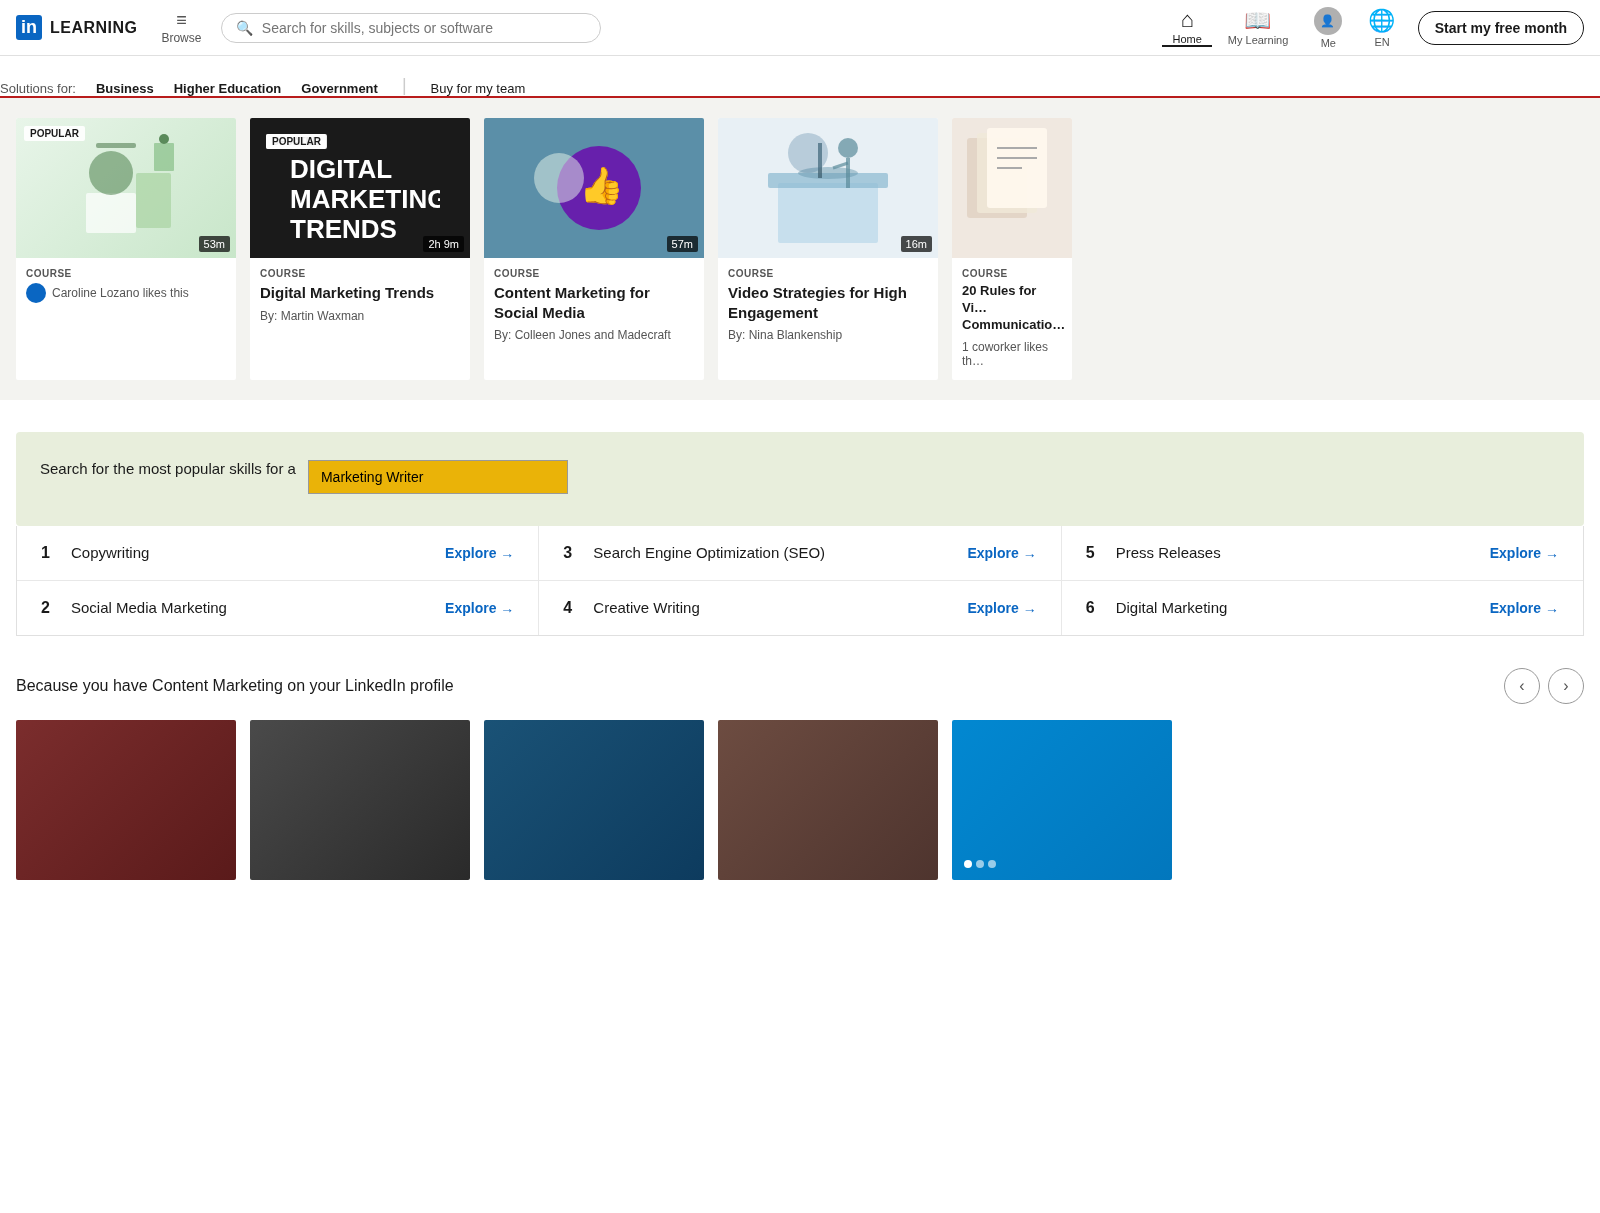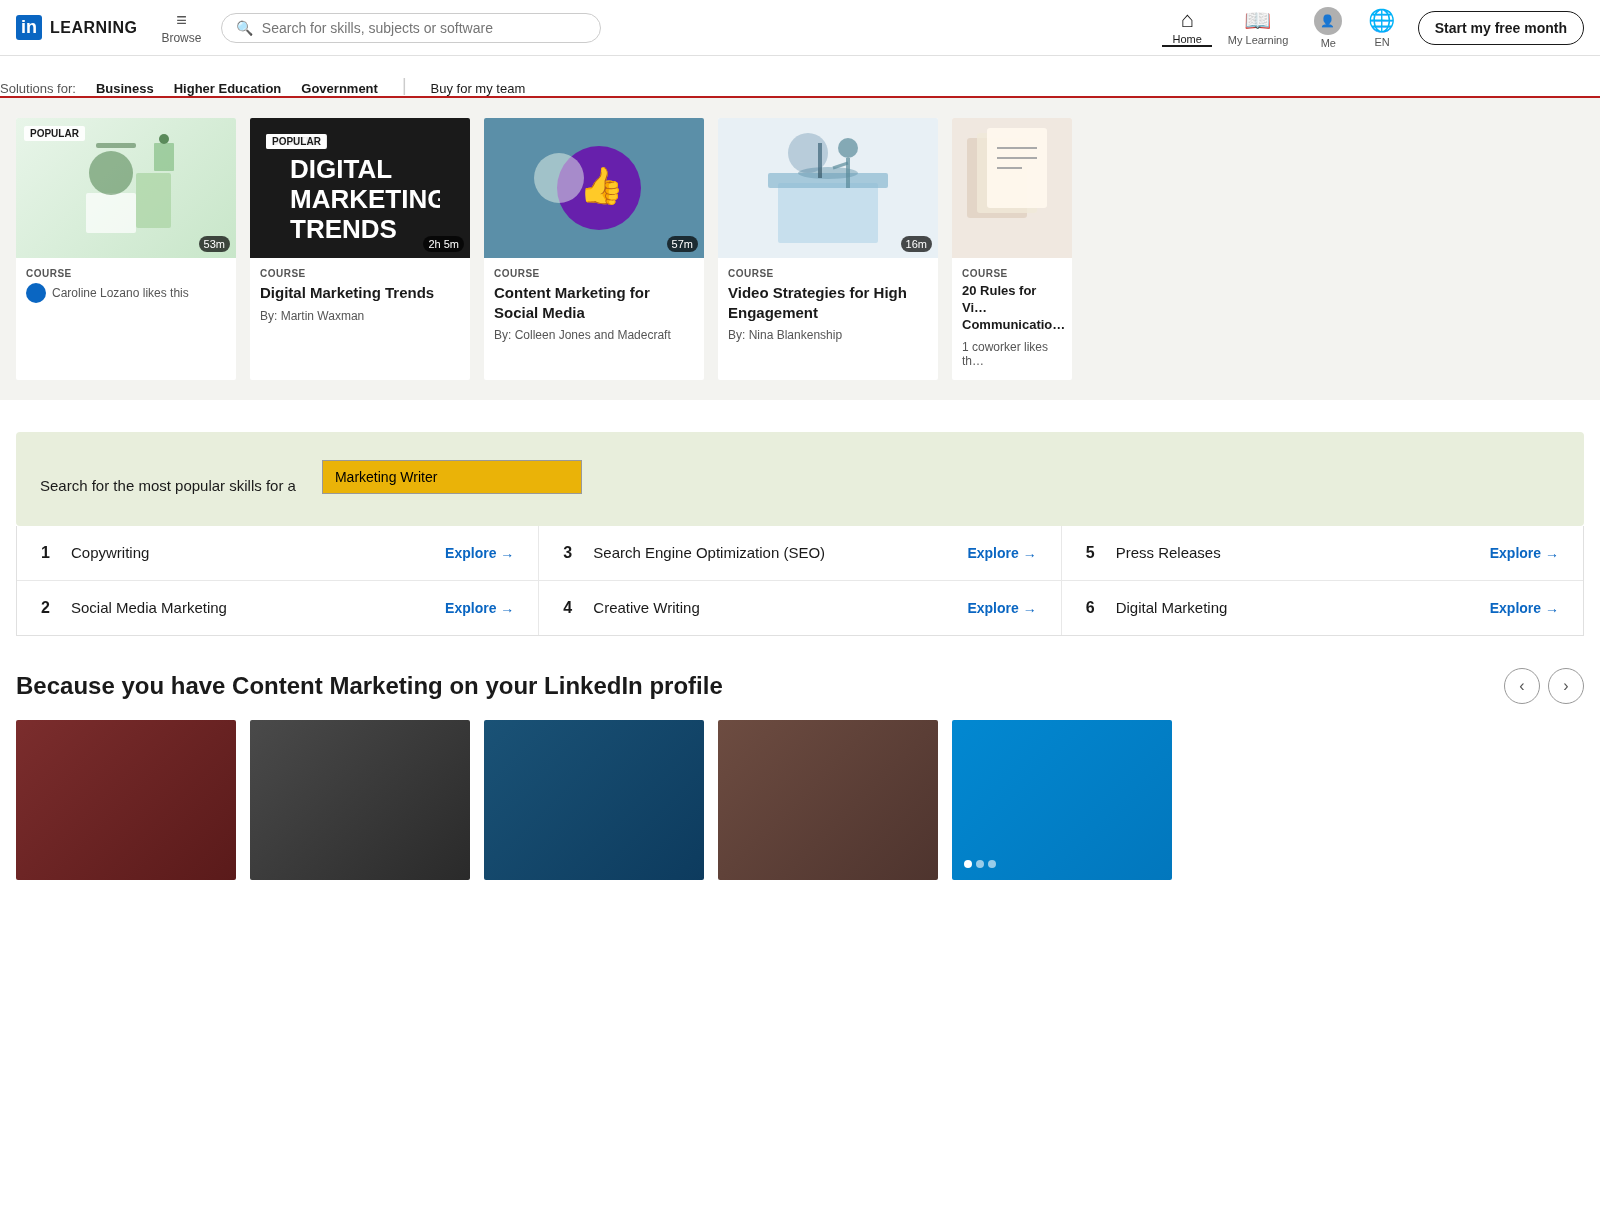--- a/index.html
+++ b/index.html
@@ -36,21 +36,21 @@
     .nav-sub-divider { color: #ccc; font-size: 18px; margin: 0 4px; }
     .nav-sub-buy { font-size: 13px; color: #1a1a1a; cursor: pointer; font-weight: 400; }
 
     
     .courses-section { background: #f3f3f0; padding: 20px 16px; }
     .courses-grid { display: flex; gap: 14px; overflow: hidden; }
     .course-card { flex: 0 0 220px; background: #fff; border-radius: 2px; overflow: hidden; cursor: pointer; }
     .course-thumb { position: relative; width: 100%; height: 140px; background: #ccc; overflow: hidden; }
     .badge { position: absolute; top: 8px; left: 8px; background: rgba(255,255,255,0.9); font-size: 10px; font-weight: 700; padding: 2px 6px; border-radius: 2px; text-transform: uppercase; }
     .badge-updated { background: rgba(255,255,255,0.9); margin-right: 4px; }
-    .duration-badge { position: absolute; bottom: 6px; right: 6px; background: rgba(0,0,0,0.7); color: #fff; font-size: 11px; padding: 2px 5px; border-radius: 8px; }
+    .duration-badge { position: absolute; bottom: 6px; right: 6px; background: rgba(0,0,0,0.7); color: #fff; font-size: 11px; padding: 2px 5px; border-radius: 2px; }
     .course-info { padding: 10px 10px 12px; }
     .course-type { font-size: 10px; font-weight: 600; color: #555; text-transform: uppercase; letter-spacing: 0.05em; margin-bottom: 4px; }
     .course-title { font-size: 15px; font-weight: 700; line-height: 1.3; margin-bottom: 6px; color: #1a1a1a; }
     .course-by { font-size: 12px; color: #555; margin-bottom: 4px; }
     .course-liked { display: flex; align-items: center; gap: 6px; font-size: 12px; color: #555; }
     .liker-avatar { width: 20px; height: 20px; border-radius: 50%; background: #0a66c2; }
 
     
     .thumb-1 { background: linear-gradient(135deg, #e8f5e9 0%, #c8e6c9 100%); }
     .thumb-2 { background: #1a1a1a; }
@@ -58,38 +58,38 @@
     .thumb-4 { background: #e8f0f5; }
     .thumb-5 { background: #f0e8e0; }
 
     
     .thumb-illus { width: 100%; height: 100%; display: flex; align-items: center; justify-content: center; }
 
     
     .skills-section { padding: 32px 16px 0; }
     .skills-identify { background: #e8eedc; border-radius: 4px; padding: 28px 24px 32px; margin-bottom: 0; }
     .skills-identify h2 { font-size: 22px; font-weight: 700; margin-bottom: 16px; }
-    .skills-search-row { display: flex; align-items: flex-end; gap: 26px; }
+    .skills-search-row { display: flex; align-items: flex-start; gap: 12px; }
     .skills-search-label { font-size: 15px; color: #1a1a1a; white-space: nowrap; }
     .skills-search-input { border: 1.5px solid #999; padding: 8px 12px; font-size: 14px; width: 260px; outline: none; background: #eab308; }
 
     .skills-grid { border: 1px solid #e0e0e0; border-top: none; }
     .skills-row { display: flex; border-bottom: 1px solid #e8e8e8; }
     .skills-row:last-child { border-bottom: none; }
     .skills-cell { flex: 1; display: flex; align-items: center; justify-content: space-between; padding: 18px 24px; border-right: 1px solid #e8e8e8; }
     .skills-cell:last-child { border-right: none; }
     .skill-num-name { display: flex; align-items: center; gap: 14px; font-size: 16px; }
     .skill-num { font-weight: 700; font-size: 16px; min-width: 16px; }
     .skill-name { font-size: 15px; color: #1a1a1a; }
     .skill-explore { color: #0a66c2; font-size: 14px; font-weight: 600; cursor: pointer; white-space: nowrap; }
 
     
     .because-section { padding: 32px 16px 0; }
     .because-header { display: flex; align-items: center; justify-content: space-between; margin-bottom: 16px; }
-    .because-title { font-size: 24px; font-weight: 700; }
+    .because-title { font-size: 16px; font-weight: 400; }
     .nav-arrows { display: flex; gap: 8px; }
     .arrow-btn { width: 36px; height: 36px; border-radius: 50%; border: 1.5px solid #999; background: #fff; display: flex; align-items: center; justify-content: center; cursor: pointer; font-size: 16px; color: #555; }
     .because-grid { display: flex; gap: 14px; overflow: hidden; }
     .because-card { flex: 0 0 220px; background: #ddd; height: 160px; border-radius: 2px; overflow: hidden; position: relative; }
     .bc-1 { background: linear-gradient(135deg, #7b2d2d 0%, #5a1a1a 100%); }
     .bc-2 { background: linear-gradient(135deg, #4a4a4a 0%, #2a2a2a 100%); }
     .bc-3 { background: linear-gradient(135deg, #1a5276 0%, #0d3b5e 100%); }
     .bc-4 { background: linear-gradient(135deg, #6d4c41 0%, #4e342e 100%); }
     .bc-5 { background: linear-gradient(135deg, #0288d1 0%, #0277bd 100%); display: flex; align-items: flex-end; padding: 12px; }
     .bc-dots { display: flex; gap: 4px; }
@@ -176,21 +176,21 @@
           <svg width="160" height="130" viewBox="0 0 160 130" fill="none">
             <text x="10" y="55" font-family="Arial" font-weight="900" font-size="26" fill="white">DIGITAL</text>
             <text x="10" y="85" font-family="Arial" font-weight="900" font-size="26" fill="white">MARKETING</text>
             <text x="10" y="115" font-family="Arial" font-weight="900" font-size="26" fill="white">TRENDS</text>
           </svg>
         </div>
         <div style="position:absolute;top:8px;left:8px;display:flex;gap:4px;">
           <div class="badge badge-updated">UPDATED</div>
           <div class="badge">POPULAR</div>
         </div>
-        <div class="duration-badge">2h 5m</div>
+        <div class="duration-badge">2h 9m</div>
       </div>
       <div class="course-info">
         <div class="course-type">COURSE</div>
         <div class="course-title">Digital Marketing Trends</div>
         <div class="course-by">By: Martin Waxman</div>
       </div>
     </div>
 
     <div class="course-card">
       <div class="course-thumb thumb-3">

